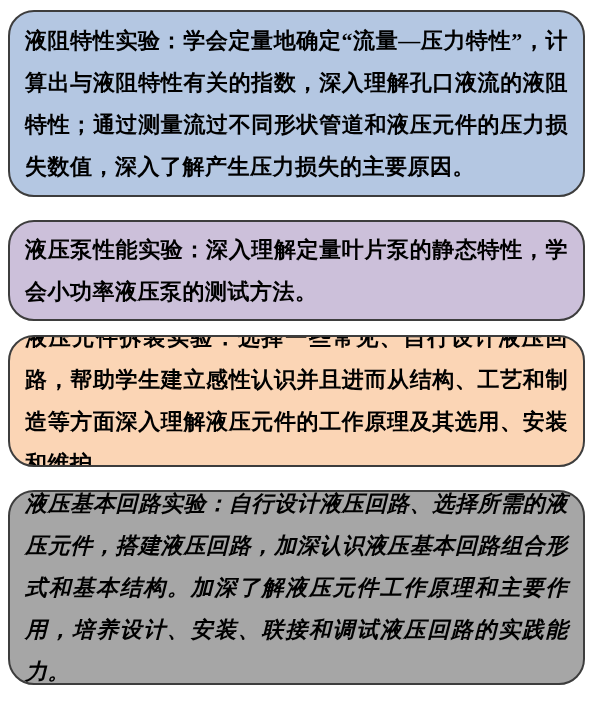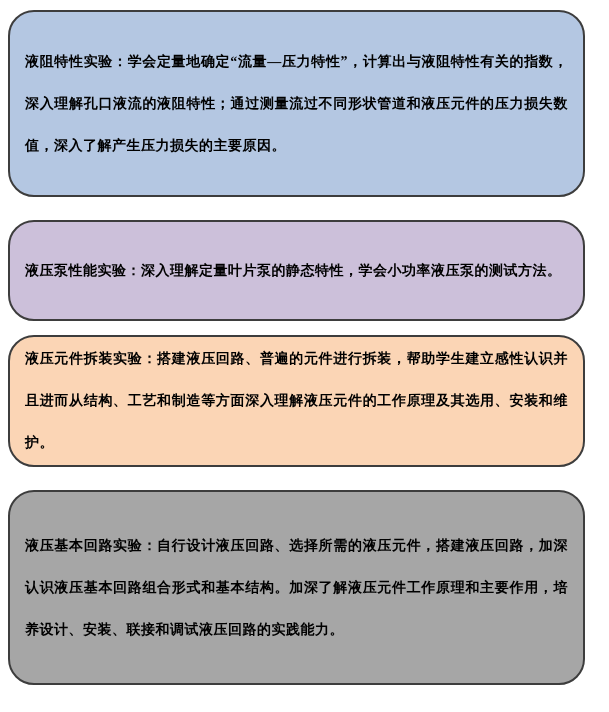--- a/index.html
+++ b/index.html
@@ -21,42 +21,42 @@
     border: 2px solid #3d3d3d;
     border-radius: 26px;
     display: flex;
     align-items: center;
     padding: 0 15px;
     overflow: hidden;
   }
   .card-text {
     width: 100%;
     color: #000000;
-    font-size: 14px;
+    font-size: 22px;
     font-weight: 600;
     line-height: 42px;
     text-align: justify;
     text-align-last: left;
     letter-spacing: 0.5px;
   }
   #card-1 { top: 10px;  height: 187px; }
   #card-2 { top: 220px; height: 101px;  }
   #card-3 { top: 335px; height: 132px; }
-  #card-4 { top: 490px; height: 195px; }
+  #card-4 { top: 490px; height: 195px; font-style: italic; }
 </style>
 </head>
 <body>
 
 <div id="card-1" class="card" style="background-color: rgb(180, 199, 226);">
   <div class="card-text">液阻特性实验：学会定量地确定“流量—压力特性”，计算出与液阻特性有关的指数，深入理解孔口液流的液阻特性；通过测量流过不同形状管道和液压元件的压力损失数值，深入了解产生压力损失的主要原因。</div>
 </div>
 
 <div id="card-2" class="card" style="background-color: rgb(204, 192, 218);">
   <div class="card-text">液压泵性能实验：深入理解定量叶片泵的静态特性，学会小功率液压泵的测试方法。</div>
 </div>
 
 <div id="card-3" class="card" style="background-color: rgb(251, 213, 181);">
-  <div class="card-text">液压元件拆装实验：搭建液压回路、普遍的元件进行拆装，帮助学生建立感性认识并且进而从结构、工艺和制造等方面深入理解液压元件的工作原理及其选用、安装和维护。</div>
+  <div class="card-text">液压元件拆装实验：选择一些常见、自行设计液压回路，帮助学生建立感性认识并且进而从结构、工艺和制造等方面深入理解液压元件的工作原理及其选用、安装和维护。</div>
 </div>
 
 <div id="card-4" class="card" style="background-color: rgb(166, 166, 166);">
   <div class="card-text">液压基本回路实验：自行设计液压回路、选择所需的液压元件，搭建液压回路，加深认识液压基本回路组合形式和基本结构。加深了解液压元件工作原理和主要作用，培养设计、安装、联接和调试液压回路的实践能力。</div>
 </div>
 
 </body></html>

